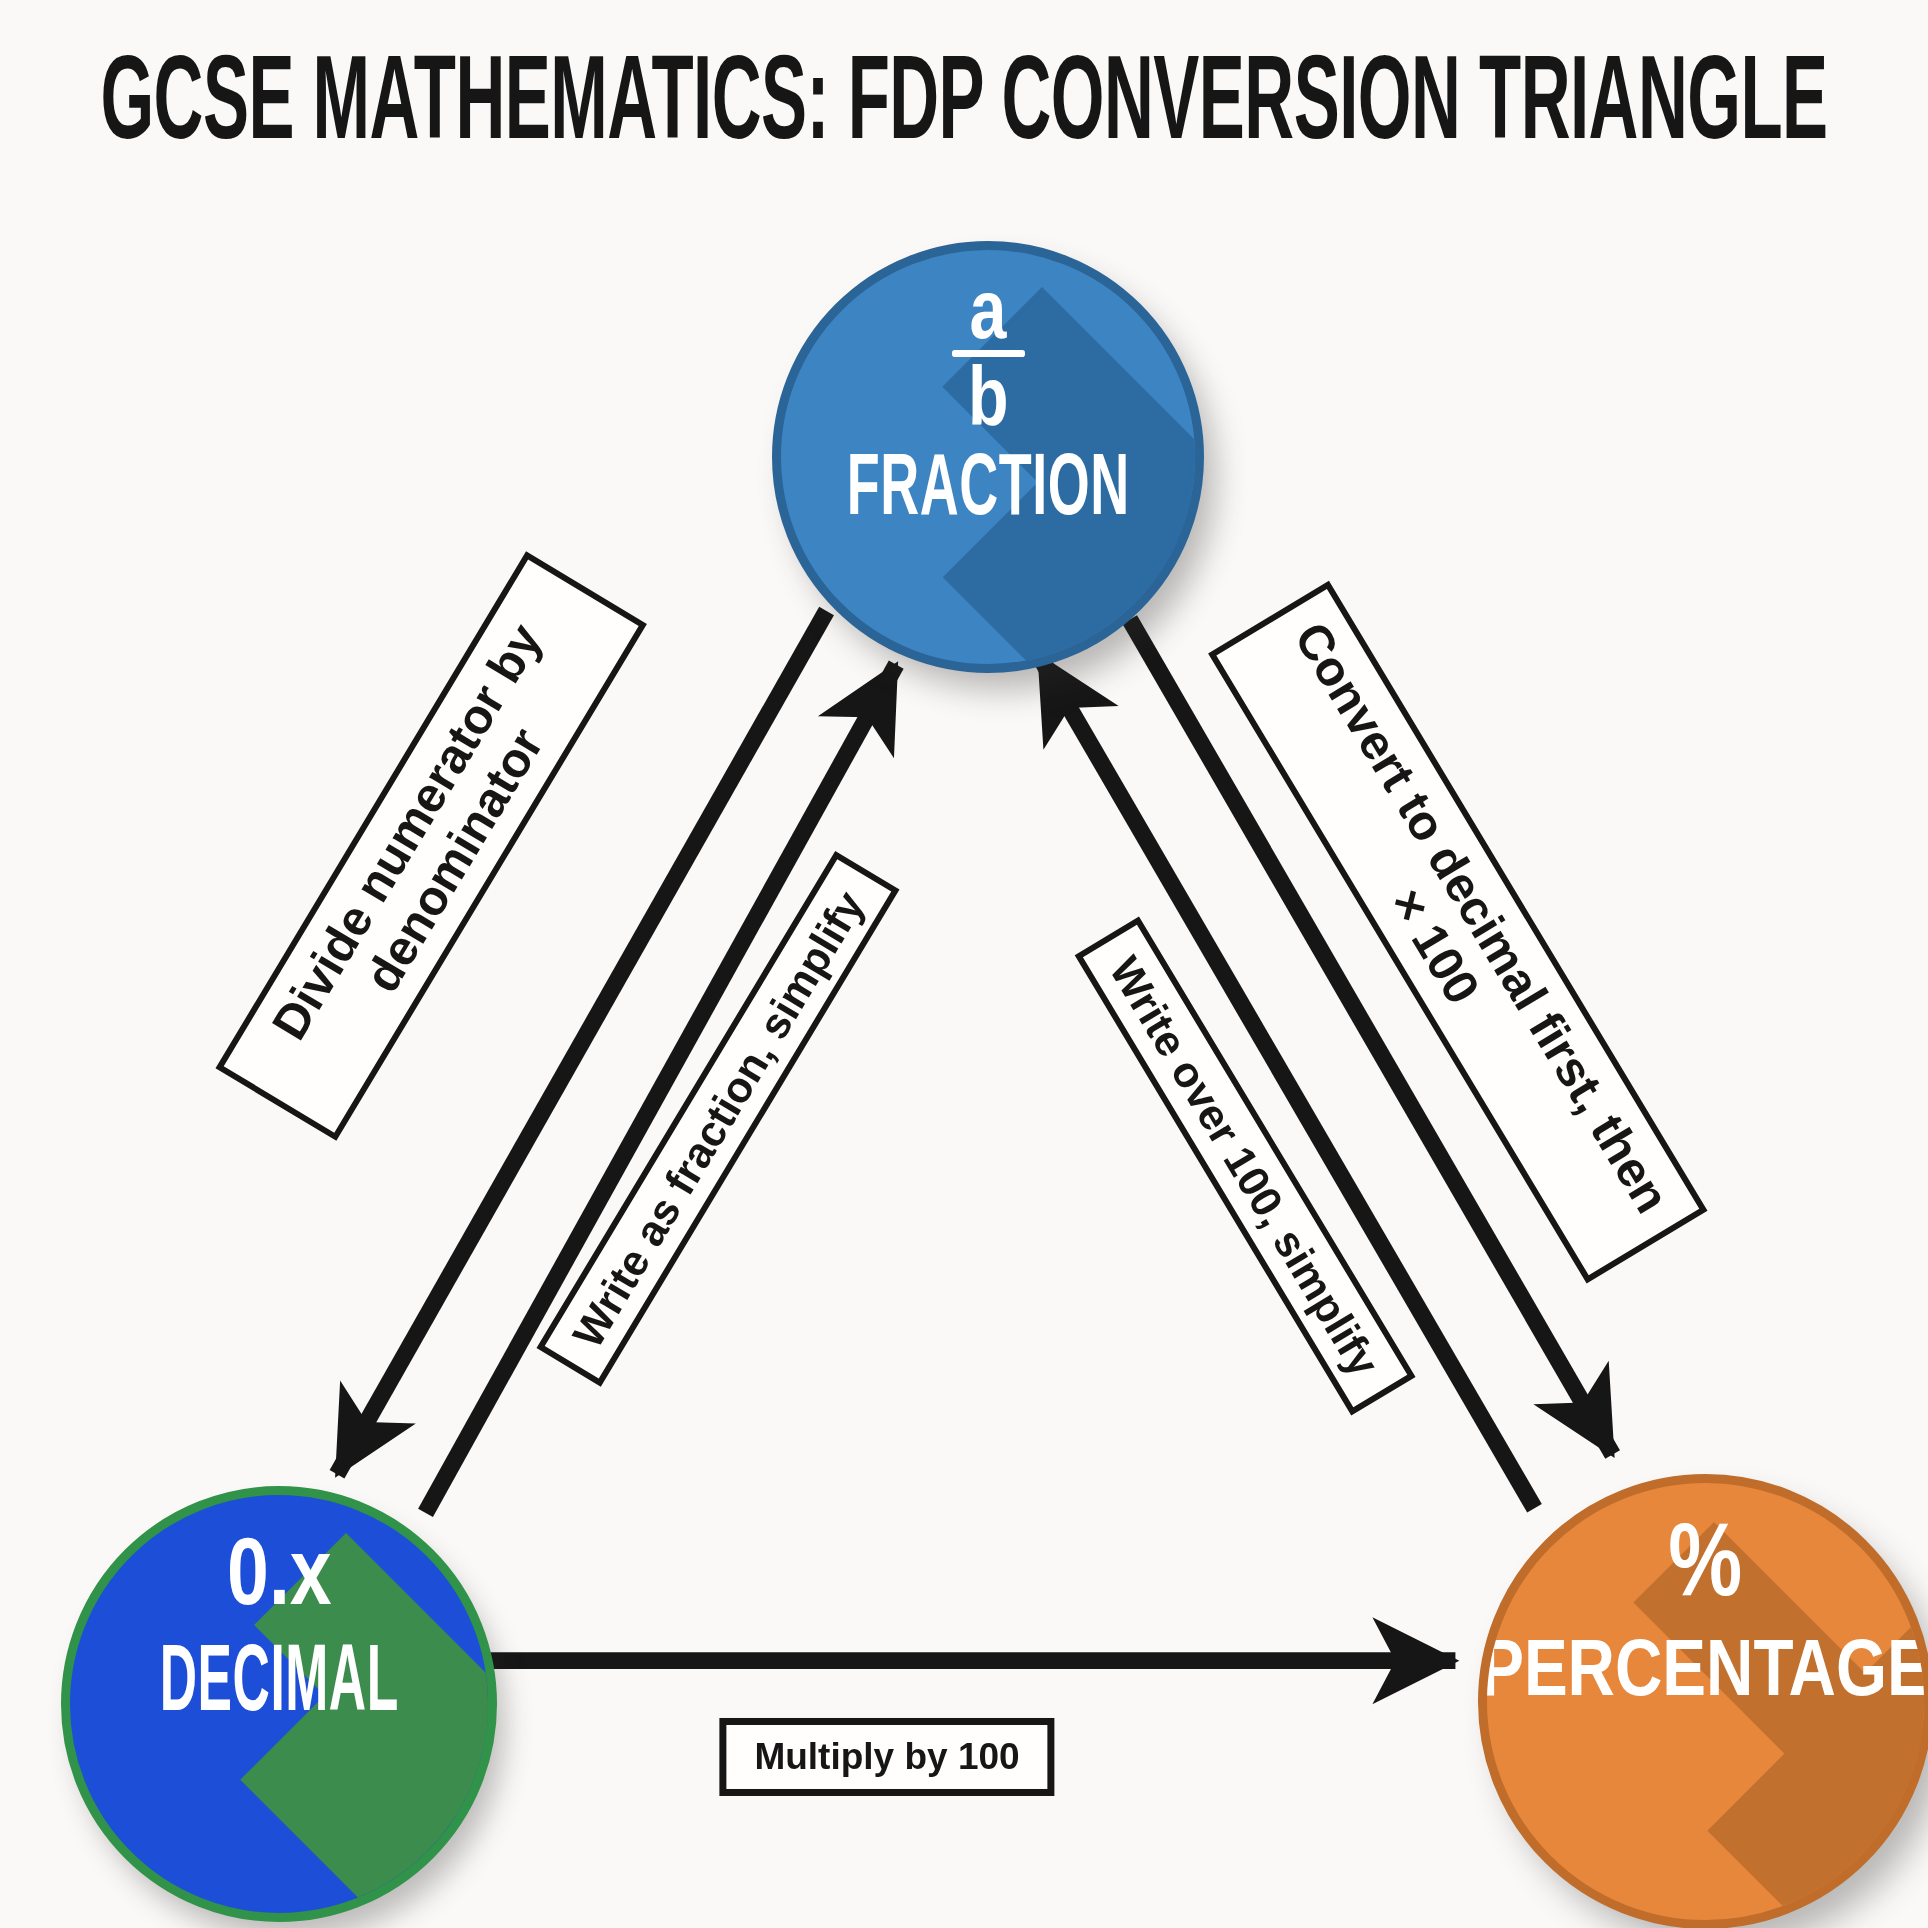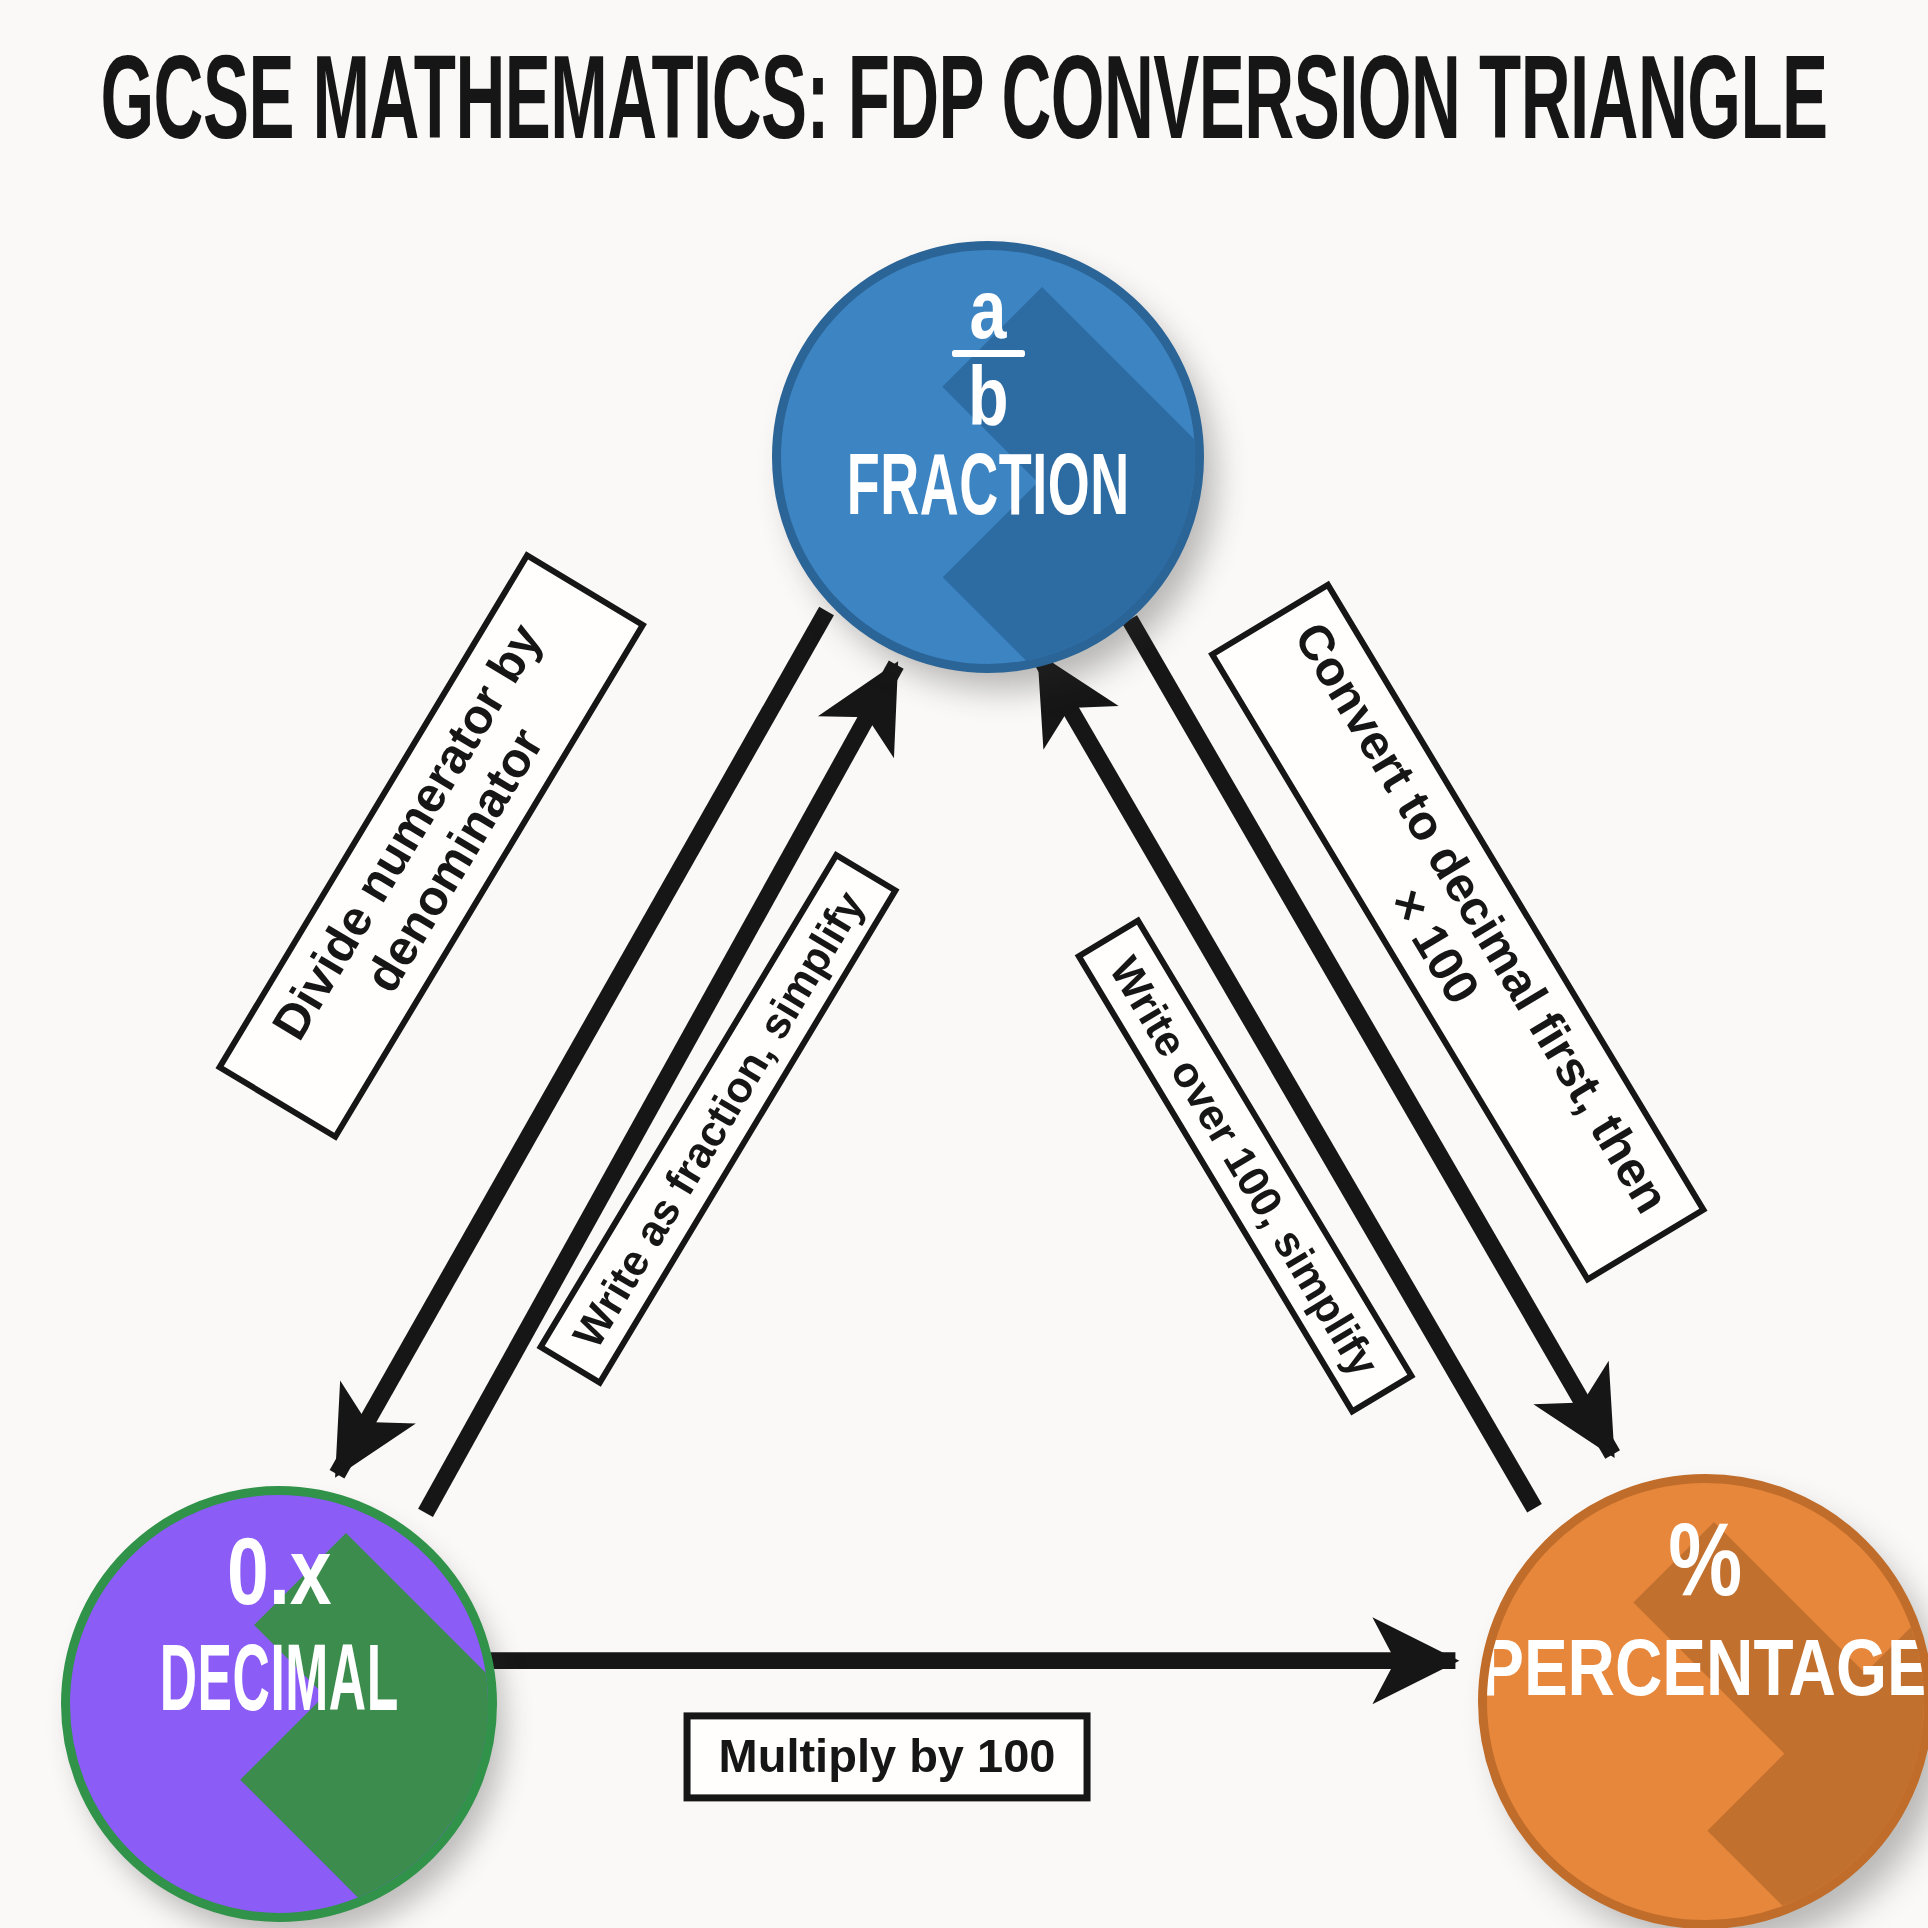--- a/index.html
+++ b/index.html
@@ -27,21 +27,21 @@
     box-shadow:15px 21px 32px -3.8px rgba(50,50,50,.33); }
   .fraction .band  { background:#2d6ba3; }
   .fraction .band1 { left:63%; top:9%;  width:150%; height:34%; }
   .fraction .band2 { left:78%; top:40%; width:160%; height:55%; }
   .fraction .content { padding-top:26px; }
   .fraction .sym { font-size:83px; }
   .frac-bar { width:73px; height:7.5px; background:#fff; border-radius:2.8px; margin:5.6px 0; }
   .fraction .word { font-size:87px; margin-top:9.4px; transform:scaleX(0.62); }
 
   .node.decimal { left:61px; top:1486px; width:418px; height:418px;
-    background:#8b5cf6; border:9.4px solid #31924a;
+    background:#1d4ed8; border:9.4px solid #31924a;
     box-shadow:11.3px 21px 28px -3.8px rgba(50,50,50,.30); }
   .decimal .band  { background:#3b8c4d; }
   .decimal .band1 { left:66%; top:9%;  width:150%; height:31%; }
   .decimal .band2 { left:79%; top:30%; width:160%; height:54%; }
   .decimal .content { padding-top:38px; }
   .decimal .sym { font-size:94px; }
   .decimal .word { font-size:94px; margin-top:21px; transform:scaleX(0.55); }
 
   .node.percentage { left:1478px; top:1474px; width:437px; height:437px;
     background:#e6873c; border:9.4px solid #c06c2a;
@@ -60,21 +60,21 @@
   }
   #label-divide { left:431px; top:846px; width:565px; padding:9.4px 13px;
     font-size:49px; transform:translate(-50%,-50%) rotate(-59deg); }
   #label-write-fraction { left:718px; top:1119px; white-space:nowrap; padding:7.5px 22.6px;
     font-size:43px; transform:translate(-50%,-50%) rotate(-59deg); }
   #label-convert { left:1458px; top:932px; width:697px; padding:9.4px 13px;
     font-size:49px; transform:translate(-50%,-50%) rotate(59deg); }
   #label-write-100 { left:1245px; top:1166px; white-space:nowrap; padding:7.5px 22.6px;
     font-size:43px; transform:translate(-50%,-50%) rotate(59deg); }
   #label-multiply { left:887px; top:1757px; white-space:nowrap; padding:11.3px 28px;
-    font-size:47px; border-width:7.5px; transform:translate(-50%,-50%); }
+    font-size:37px; border-width:7.5px; transform:translate(-50%,-50%); }
 </style>
 </head>
 <body>
 
 <div id="title">GCSE MATHEMATICS: FDP CONVERSION TRIANGLE</div>
 
 <svg id="arrows" width="1928" height="1928" viewBox="0 0 2048 2048">
   <defs>
     <marker id="ah" viewBox="0 0 12 12" refX="11" refY="6" markerWidth="5.6" markerHeight="5.6" orient="auto">
       <path d="M 0.5 0.5 L 11.5 6 L 0.5 11.5 L 3.4 6 Z" fill="#161616"></path>

